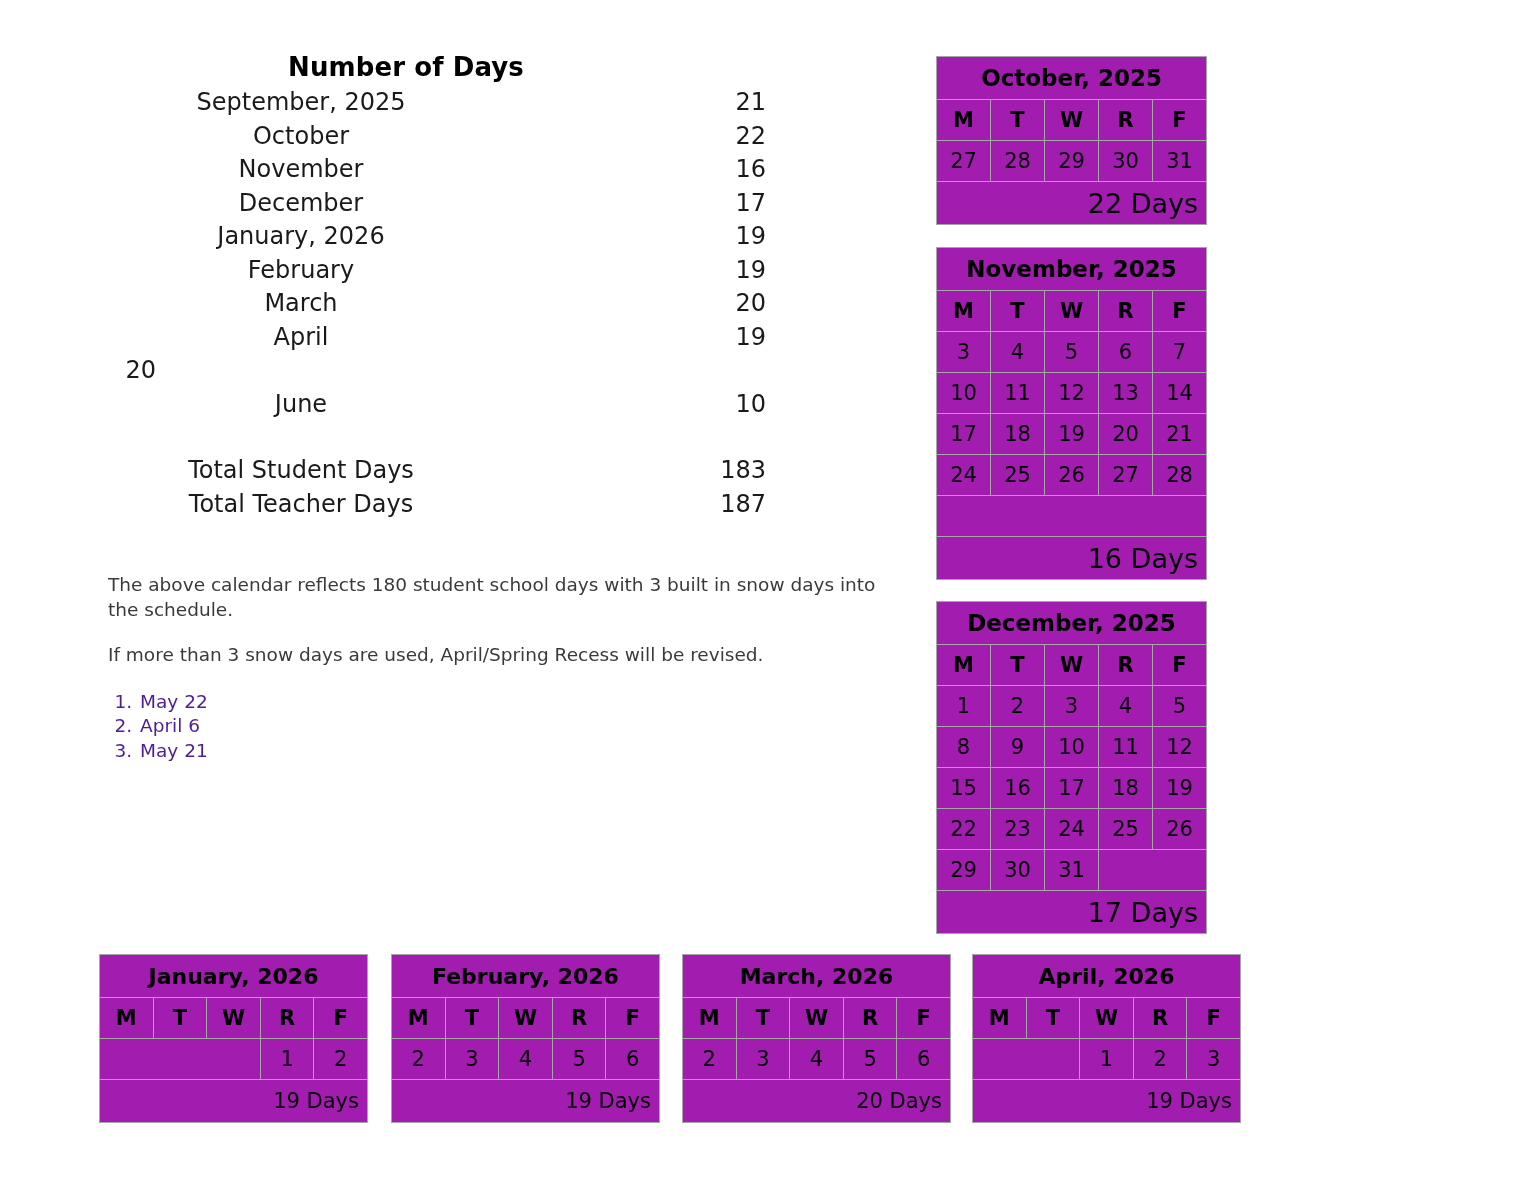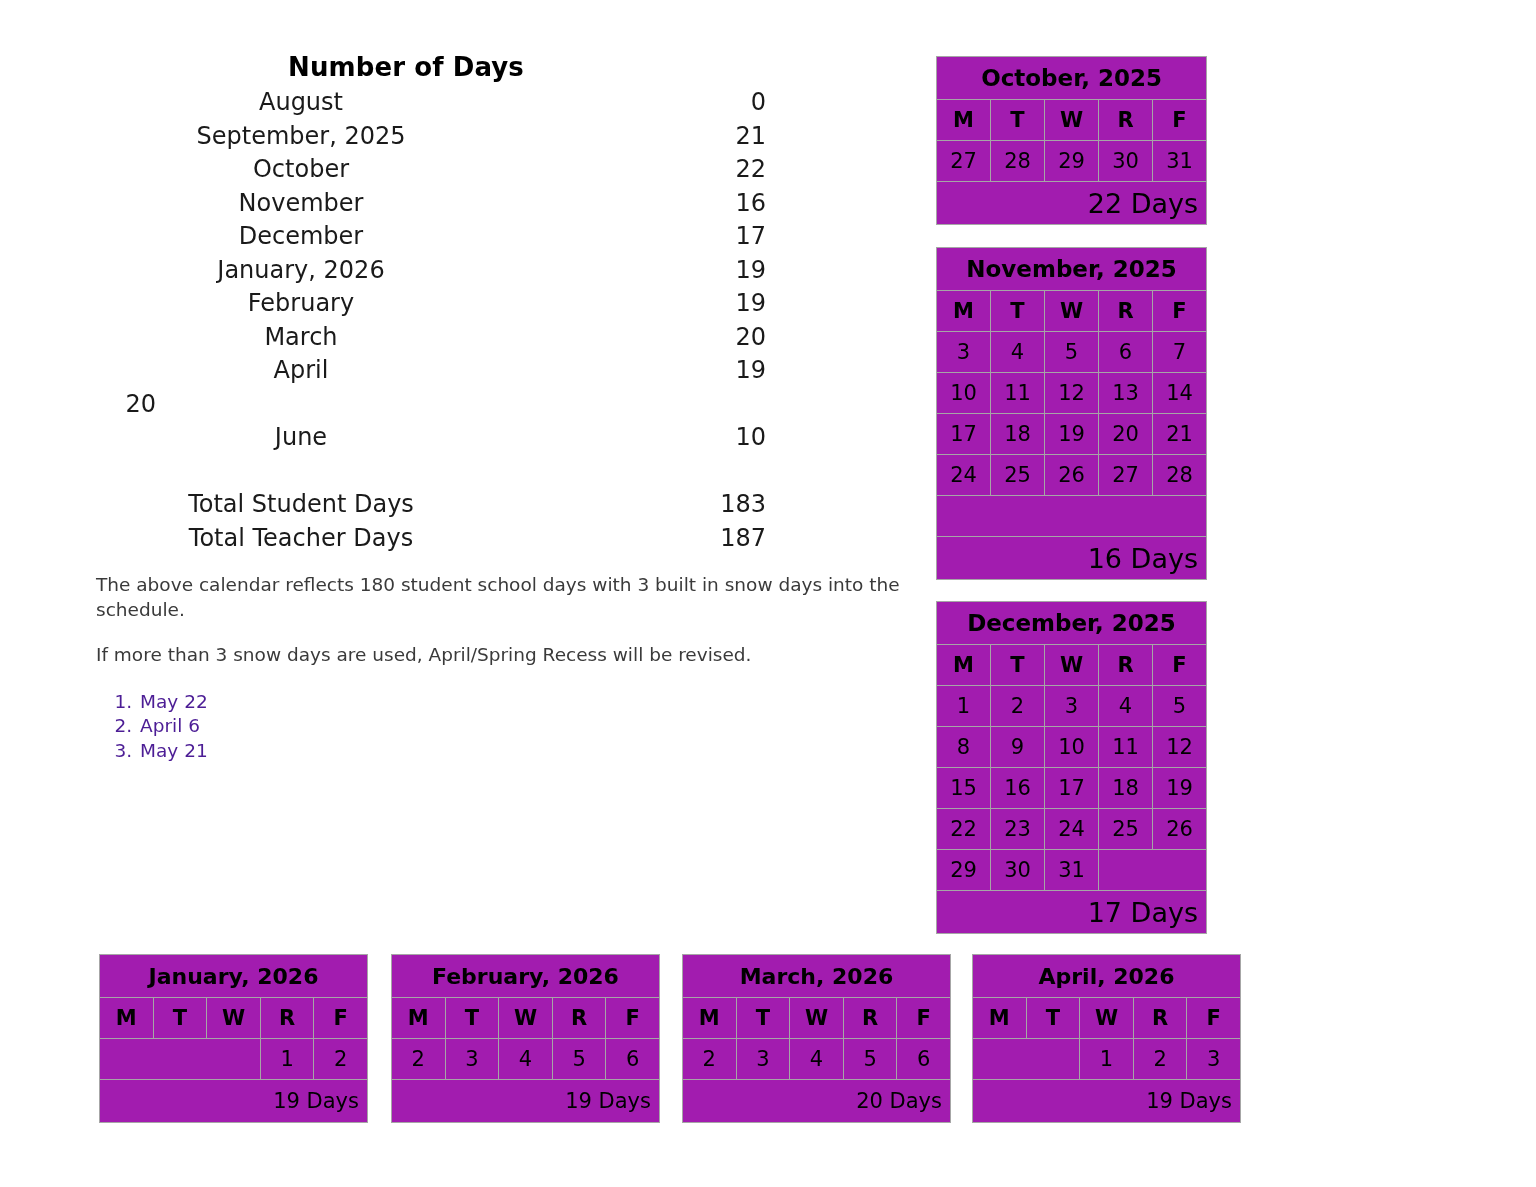--- a/index.html
+++ b/index.html
@@ -74,21 +74,21 @@
   .notes {
     position: absolute;
     left: 96px;
     top: 573px;
     width: 812px;
     color: #3a3a3a;
     font-size: 18.5px;
     line-height: 1.35;
   }
   .notes p {
-    margin: 0 0 22px 0;
+    margin: 0 0 22px 12px;
   }
   .notes p.first {
     margin-bottom: 20px;
   }
   .notes ol {
     margin: 4px 0 0 0;
     padding-left: 42px;
     line-height: 1.32;
   }
   .notes ol li {
@@ -163,24 +163,20 @@
   #cal-april    { left: 972px; top: 954px; }
 </style>
 </head>
 <body>
 
 <div class="summary-block">
   <div class="summary-title">Number of Days</div>
 
   <div class="summary-rows">
     <div class="srow">
-      <span class="mname">August</span>
-      <span class="mval">0</span>
-    </div>
-    <div class="srow">
       <span class="mname">September, 2025</span>
       <span class="mval">21</span>
     </div>
     <div class="srow">
       <span class="mname">October</span>
       <span class="mval">22</span>
     </div>
     <div class="srow">
       <span class="mname">November</span>
       <span class="mval">16</span>

